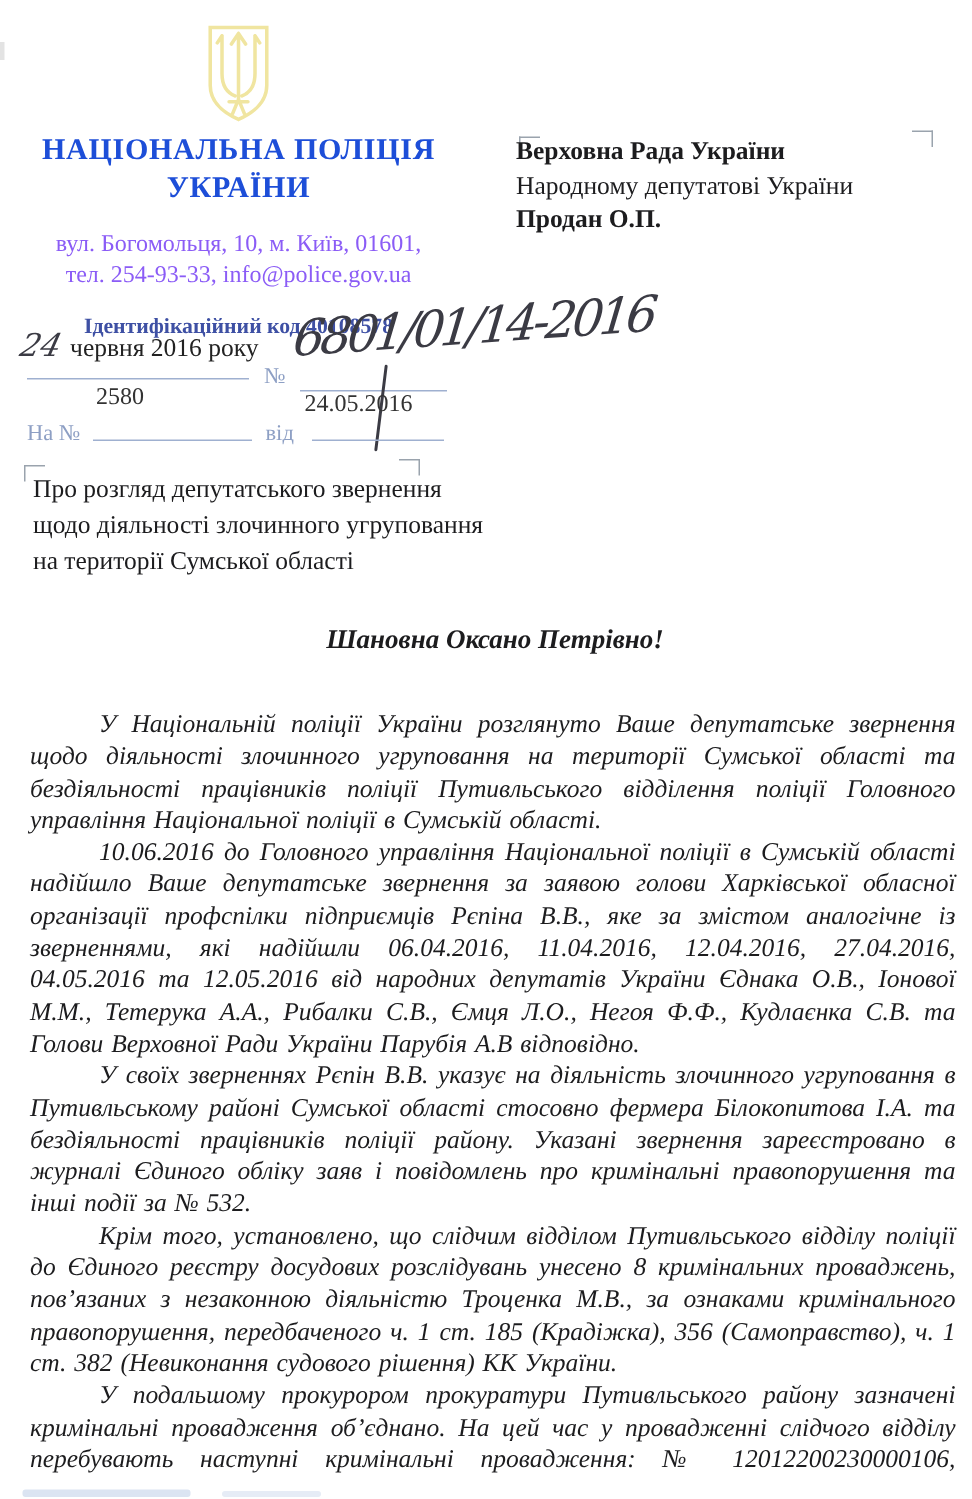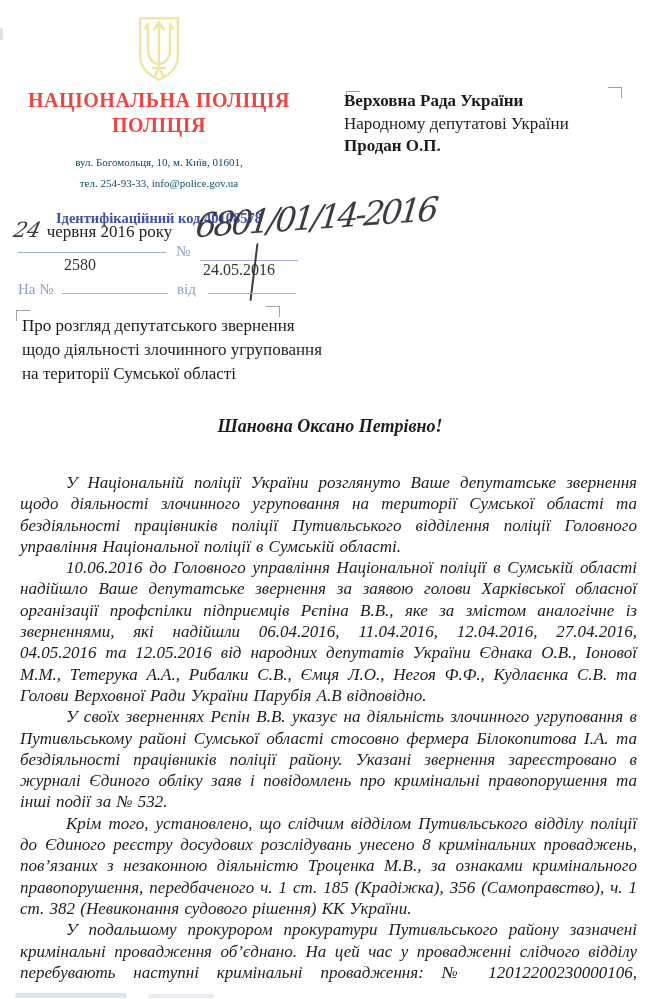--- a/index.html
+++ b/index.html
@@ -12,25 +12,25 @@
     color:#1c1c1e;
   }
   
   .letterhead{
     position:absolute;left:0;top:16px;width:318px;
     text-align:center;
   }
   .emblem{display:block;margin:0 auto 6px auto;}
   .org-name{
     font-weight:bold;font-size:20px;line-height:25px;
-    color:#ef4444;letter-spacing:0.5px;
+    color:#1d4ed8;letter-spacing:0.5px;
   }
   .address{
     margin-top:14px;
-    font-size:11px;line-height:21px;color:#0c4a6e;
+    font-size:16px;line-height:21px;color:#8b5cf6;
   }
   .id-code{
     margin-top:16px;
     font-size:14.5px;font-weight:bold;color:#3e50a4;
   }
   
   .recipient{
     position:absolute;left:344px;top:90px;width:280px;
     font-size:17px;line-height:22.5px;color:#1c1c1e;
   }
@@ -94,21 +94,21 @@
     <svg class="emblem" width="48" height="66" viewBox="0 0 60 84">
       <path d="M6,3 H54 V52 C54,68 41,76 30,81 C19,76 6,68 6,52 Z" fill="none" stroke="#f0e5a0" stroke-width="3"></path>
       <path d="M30,8 V64 M30,8 l-6,9 M30,8 l6,9
                M16,10 V42 C16,54 22,59 27,61
                M44,10 V42 C44,54 38,59 33,61
                M16,10 l-4,6 M44,10 l4,6
                M22,66 h16 M30,64 l-5,12 M30,64 l5,12" fill="none" stroke="#f0e5a0" stroke-width="3" stroke-linecap="round"></path>
     </svg>
     <div class="org-name">
       <div>НАЦІОНАЛЬНА ПОЛІЦІЯ</div>
-      <div>ПОЛІЦІЯ</div>
+      <div>УКРАЇНИ</div>
     </div>
     <div class="address">
       <div>вул. Богомольця, 10, м. Київ, 01601,</div>
       <div>тел. 254-93-33, info@police.gov.ua</div>
     </div>
     <div class="id-code">Ідентифікаційний код 40108578</div>
   </div>
 
   <div class="bracket tl bk-rec-l"></div>
   <div class="bracket tr bk-rec-r"></div>

